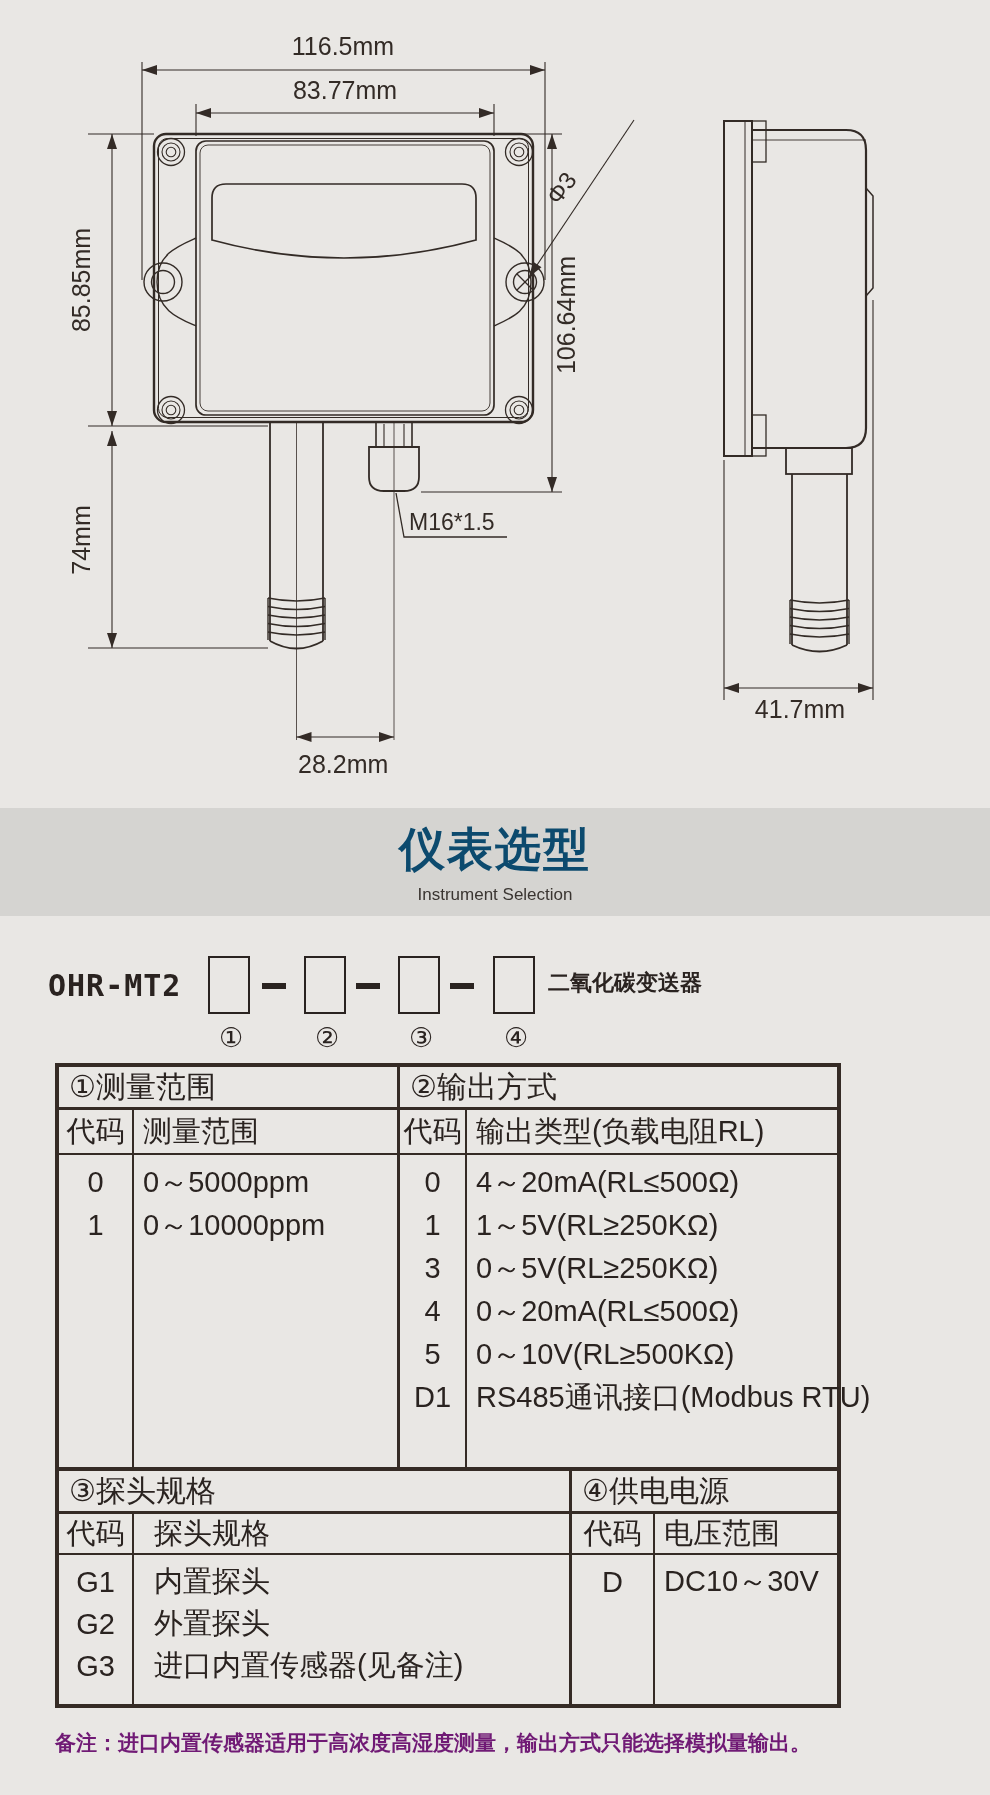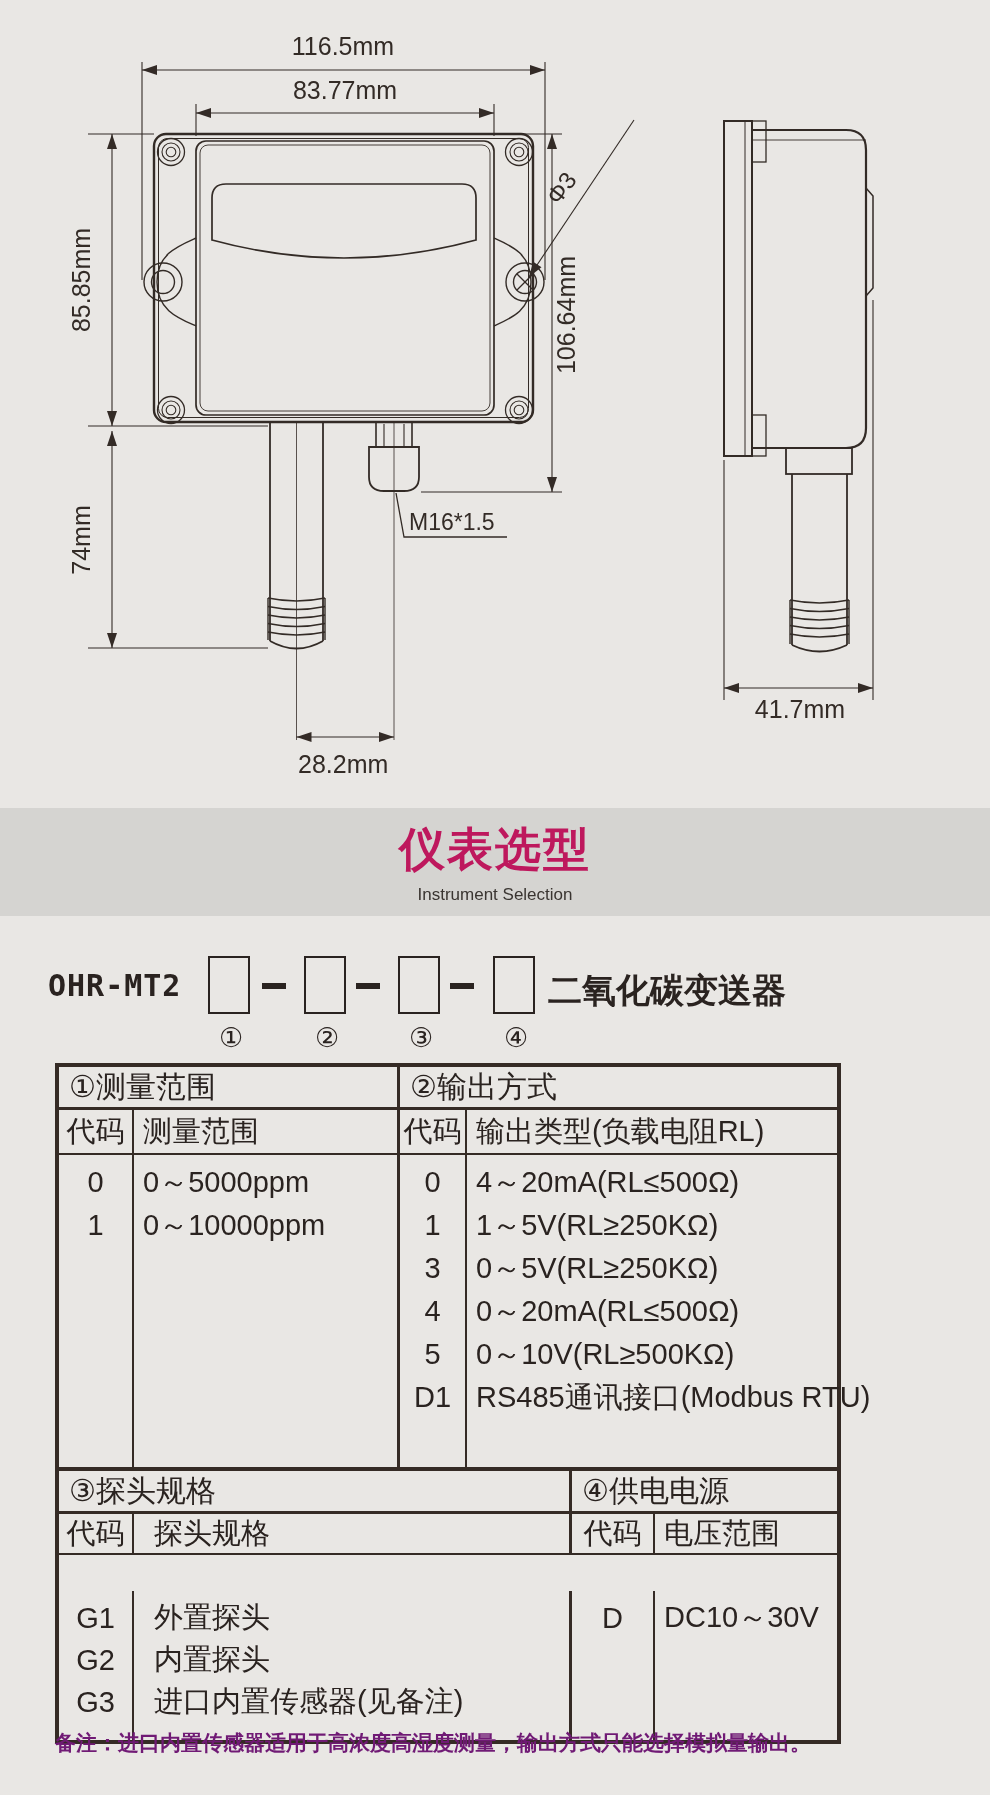--- a/index.html
+++ b/index.html
@@ -4,50 +4,50 @@
 <style>
   html,body{margin:0;padding:0;}
   .page{position:relative;width:990px;height:1795px;background:#e9e7e4;overflow:hidden;
         font-family:"Liberation Sans","DejaVu Sans",sans-serif;color:#332b26;padding-left:8px;}
   
   .drawing{position:absolute;top:0;left:0;width:990px;height:808px;}
   .drawing svg{display:block;}
   
   .band{position:absolute;top:808px;left:0;width:990px;height:108px;background:#d5d4d1;
         display:flex;flex-direction:column;align-items:center;justify-content:center;}
-  .band h1{margin:0;font-size:46px;font-weight:bold;letter-spacing:2px;color:#be185d;}
+  .band h1{margin:0;font-size:46px;font-weight:bold;letter-spacing:2px;color:#0c4a6e;}
   .band .sub{margin-top:4px;font-size:17px;color:#3a3531;}
   
   .selection{position:absolute;top:916px;left:0;width:990px;height:879px;border-radius:15px;}
   .model-area{position:absolute;top:38px;left:48px;width:900px;height:112px;}
   .model-prefix{position:absolute;left:0;top:14px;font-family:"DejaVu Sans Mono","Liberation Mono",monospace;
                 font-size:30px;font-weight:bold;color:#2a2320;letter-spacing:1px;}
   .model-box{position:absolute;top:2px;width:42px;height:58px;border:2.5px solid #2a2320;box-sizing:border-box;}
   .b1{left:160px;} .b2{left:256px;} .b3{left:350px;} .b4{left:445px;}
   .dash{position:absolute;top:29px;width:24px;height:6px;background:#2a2320;}
   .d1{left:214px;} .d2{left:308px;} .d3{left:402px;}
-  .model-suffix{position:absolute;left:500px;top:14px;font-size:34px;font-weight:bold;color:#2a2320;}
+  .model-suffix{position:absolute;left:500px;top:14px;font-size:22px;font-weight:bold;color:#2a2320;}
   .marker{position:absolute;top:68px;font-size:27px;color:#2a2320;transform:translateX(-50%);}
   .m1{left:183px;} .m2{left:279px;} .m3{left:373px;} .m4{left:468px;}
   
   .sel-table{position:absolute;top:147px;left:55px;width:786px;border:4px solid #352b25;box-sizing:border-box;
              font-size:29px;color:#2a2320;}
   .trow{display:grid;}
   .cols-up{grid-template-columns:75px 266px 67px 1fr;}
   .cols-lo{grid-template-columns:75px 438px 83px 1fr;}
   .cell{box-sizing:border-box;display:flex;align-items:center;}
   .sec-h{height:43px;font-size:30px;padding-left:10px;border-bottom:3px solid #352b25;}
   .span12{grid-column:1/3;} .span34{grid-column:3/5;}
   .bdr2{border-right:2px solid #352b25;} .bdr3{border-right:3px solid #352b25;}
   .colh{height:45px;border-bottom:2px solid #352b25;}
   .colh-lo{height:41px;border-bottom:2px solid #352b25;}
   .ctr{justify-content:center;padding-left:0;}
   .pl{padding-left:9px;} .pl2{padding-left:20px;text-align:right;}
   .data-up{height:312px;border-bottom:4px solid #352b25;}
-  .data-lo{height:149px;margin-top:36px;}
+  .data-lo{height:149px;}
   .dcol{box-sizing:border-box;padding-top:6px;}
   .line{height:43px;display:flex;align-items:center;}
   .line-lo{height:42px;display:flex;align-items:center;}
   .line .txt,.line-lo .txt{white-space:nowrap;}
   .code-line{justify-content:center;}
   .note{position:absolute;top:813px;left:55px;width:890px;font-size:21px;font-weight:bold;color:#701a75;}
 </style>
 </head>
 <body>
 
@@ -306,24 +306,24 @@
             </div>
           <div class="line-lo code-line">
               <span class="txt">G2</span>
             </div>
           <div class="line-lo code-line">
               <span class="txt">G3</span>
             </div>
         </div>
         <div class="dcol bdr3">
           <div class="line-lo pl2">
+              <span class="txt">内置探头</span>
+            </div>
+          <div class="line-lo pl2">
               <span class="txt">外置探头</span>
-            </div>
-          <div class="line-lo pl2">
-              <span class="txt">内置探头</span>
             </div>
           <div class="line-lo pl2">
               <span class="txt">进口内置传感器(见备注)</span>
             </div>
         </div>
         <div class="dcol bdr2">
           <div class="line-lo code-line">
               <span class="txt">D</span>
             </div>
         </div>

